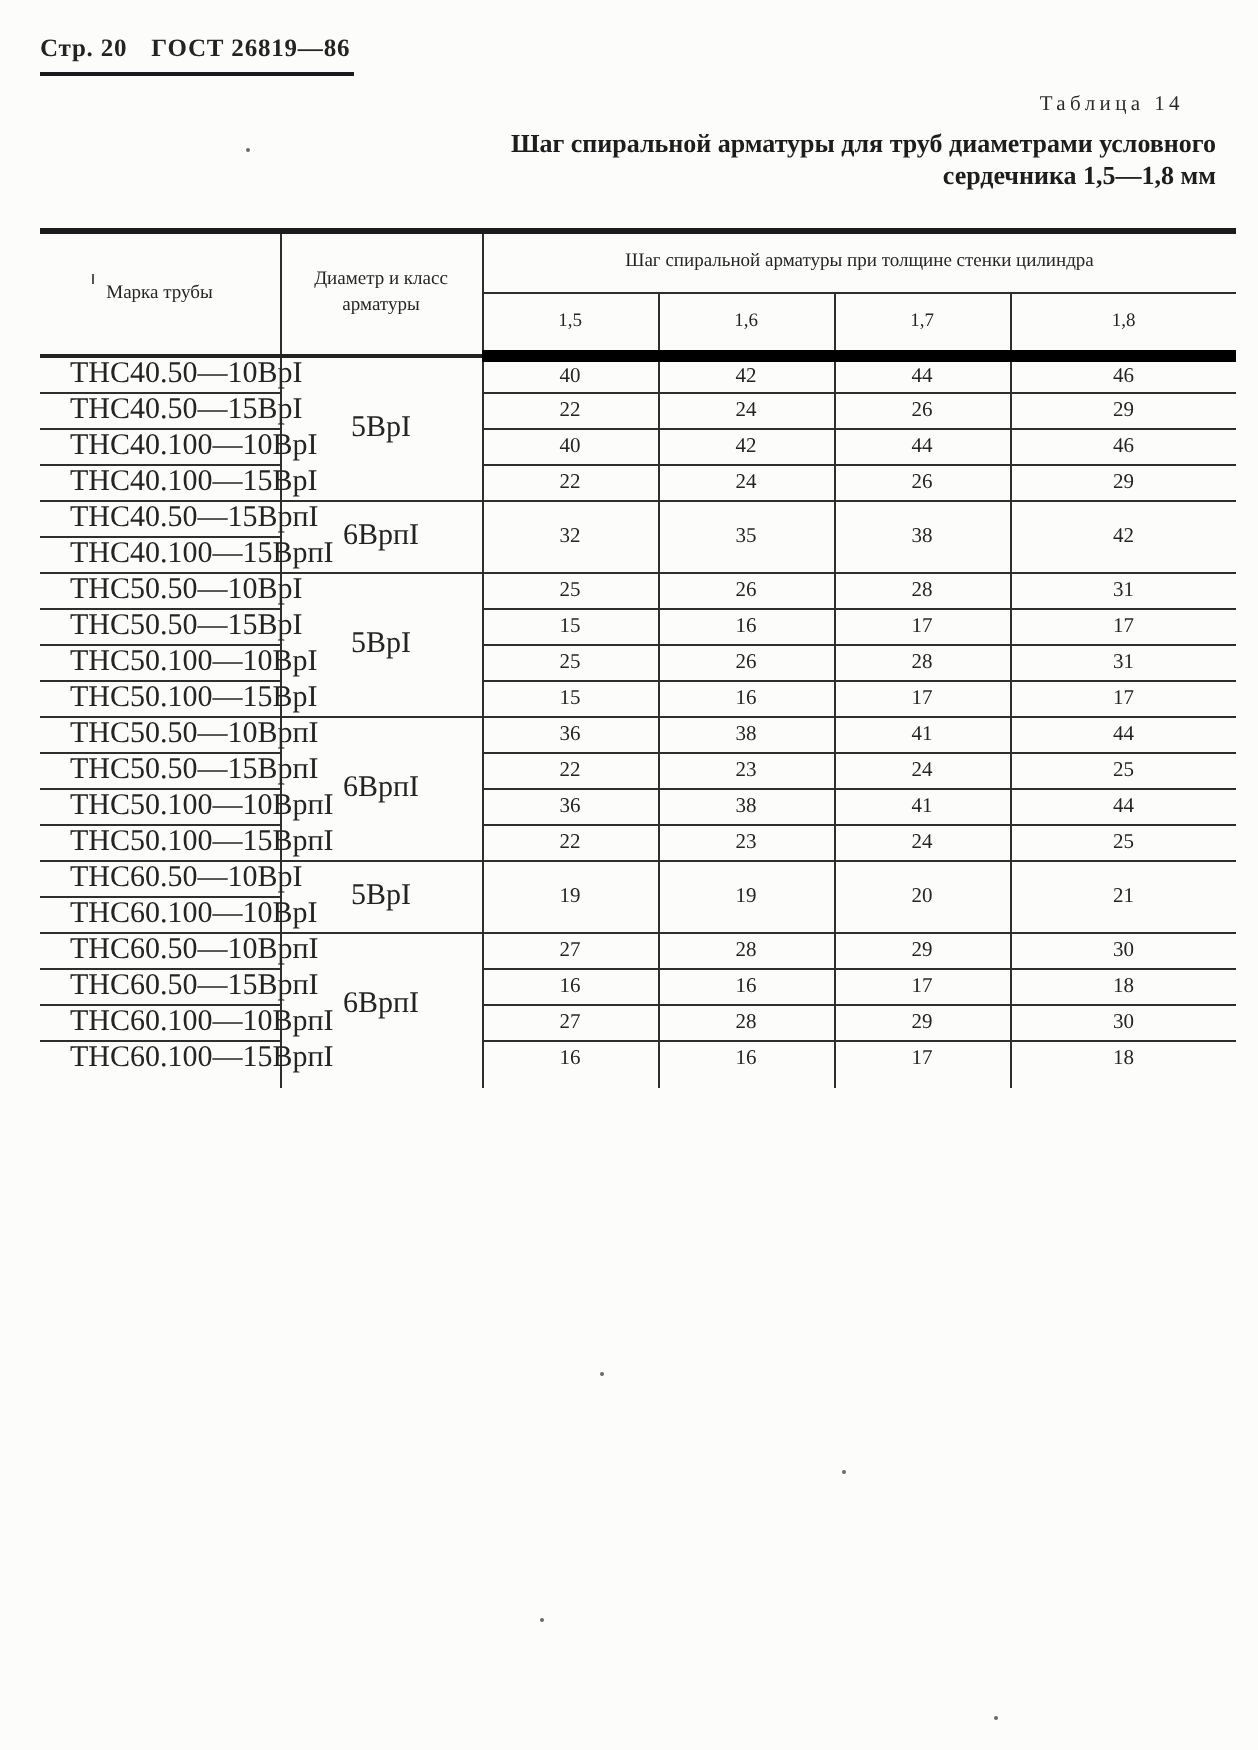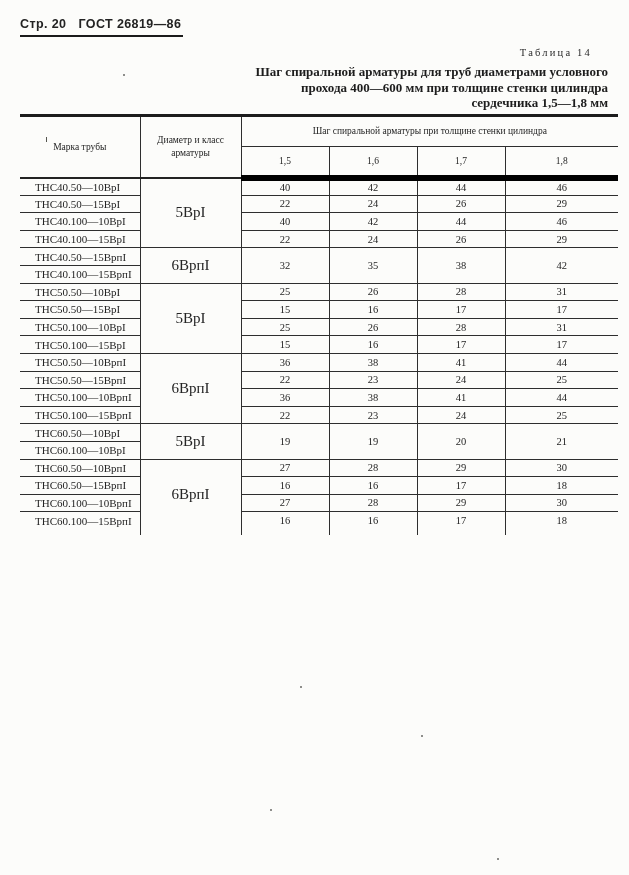--- a/index.html
+++ b/index.html
@@ -7,21 +7,21 @@
   .page {
     position:relative;
     width:629px; height:875px;
     background:#fcfcfa;
     color:#232323;
     font-family:"Liberation Serif","DejaVu Serif",serif;
     overflow:hidden;
   }
   .page-header {
     position:absolute; left:20px; top:17px;
-    font-family:Liberation Sans, sans-serif;
+    font-family:Liberation Serif, serif;
     font-weight:bold; font-size:12.5px; letter-spacing:0.4px;
     border-bottom:2px solid #1b1b1b; padding:0 2px 4px 0;
   }
   .page-header .gap { display:inline-block; width:12px; }
   .table-caption {
     position:absolute; right:37px; top:47px;
     font-size:10.5px; letter-spacing:2.2px; color:#2a2a2a;
   }
   .doc-title {
     position:absolute; left:8px; top:64px; width:600px;
@@ -42,42 +42,41 @@
     font-size:9.5px; line-height:1.3; text-align:center; vertical-align:middle;
   }
   tr.head-1 { height:31px; }
   tr.head-2 { height:31px; }
   .th-mark  { border-right:1px solid #2e2e2e; border-bottom:2px solid #222; }
   .th-class { border-right:1px solid #2e2e2e; border-bottom:2px solid #222; padding:0 6px; }
   .th-span  { border-bottom:1px solid #2e2e2e; }
   .th-sub   { border-bottom:6px solid #000000; }
   .vr       { border-right:1px solid #2e2e2e; }
   tr.body-row { height:17.6px; }
-  td.mark { font-size:11px; padding-left:15px; white-space:nowrap; vertical-align:middle; }
+  td.mark { font-size:15px; padding-left:15px; white-space:nowrap; vertical-align:middle; }
   td.cls  { font-size:15px; text-align:center; vertical-align:middle; }
   td.val  { font-size:10.5px; text-align:center; vertical-align:middle; }
   .hr { border-bottom:1px solid #2e2e2e; }
   tr.ext-row { height:6px; }
   .speck { position:absolute; background:#6a6a66; border-radius:50%; width:2px; height:2px; }
   .tick  { position:absolute; background:#55554f; width:1px; height:5px; }
 </style>
 </head>
 <body>
 
 <div class="page">
 
   <div class="page-header">
     <span>Стр. 20</span><span class="gap"></span><span>ГОСТ 26819—86</span>
   </div>
 
   <div class="table-caption">Таблица 14</div>
 
   <div class="doc-title">
     <div>Шаг спиральной арматуры для труб диаметрами условного</div>
-    <div>прохода 400—600 мм при толщине стенки цилиндра</div>
     <div>сердечника 1,5—1,8 мм</div>
   </div>
 
 
   <table class="gost">
     <colgroup>
       <col style="width:120px">
         <col style="width:101px">
         <col style="width:88px">
         <col style="width:88px">

